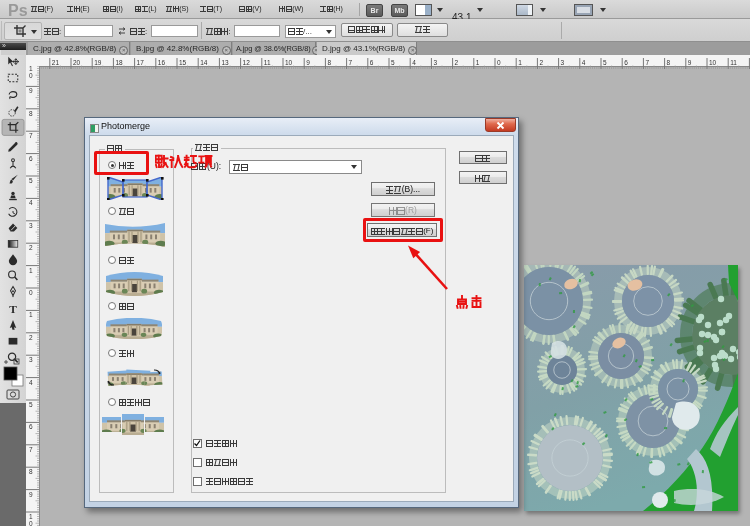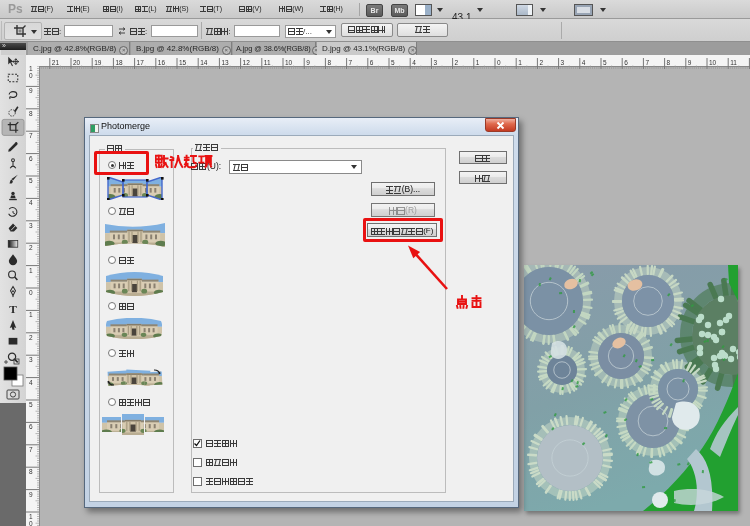--- a/index.html
+++ b/index.html
@@ -15,21 +15,21 @@
 .gc::before{content:"";position:absolute;top:0;bottom:0;left:44%;width:1px;background:#3a3a3a}
 .gc::after{content:"";position:absolute;left:0;right:0;top:44%;height:1px;background:#3a3a3a}
 .gd::before{content:"";position:absolute;inset:0;background:linear-gradient(#3a3a3a 0 14%,transparent 14% 86%,#3a3a3a 86% 100%)}
 .gd::after{content:"";position:absolute;top:15%;bottom:15%;left:15%;right:15%;border-left:1px solid #3a3a3a;border-right:1px solid #3a3a3a;transform:skewX(-12deg)}
 .ge{border-left:1px solid #3a3a3a;border-right:1px solid #3a3a3a;box-sizing:border-box}
 .ge::before{content:"";position:absolute;left:0;right:0;top:44%;height:1px;background:#3a3a3a}
 .ge::after{content:"";position:absolute;top:0;bottom:0;left:46%;width:1px;background:#3a3a3a}
 
 #menubar{left:0;top:0;width:750px;height:19px;background:linear-gradient(#dadada,#c9c9c9);border-bottom:1px solid #9a9a9a;box-sizing:border-box}
 .mi{position:absolute;top:5px;font-size:7px;color:#222;white-space:nowrap}
-#pslogo{position:absolute;left:8px;top:2px;font-size:12px;font-weight:bold;color:#999;letter-spacing:0}
+#pslogo{position:absolute;left:8px;top:2px;font-size:16px;font-weight:bold;color:#999;letter-spacing:0}
 
 #optbar{left:0;top:19px;width:750px;height:23px;background:linear-gradient(#d9d9d9,#cfcfcf);border-bottom:1px solid #8f8f8f;box-sizing:border-box}
 .olabel{position:absolute;font-size:8px;color:#1c1c1c;top:8px}
 .oinput{position:absolute;top:6px;height:10px;background:#fff;border:1px solid #9a9a9a}
 .obtn{position:absolute;top:4px;height:12px;border:1px solid #8a8a8a;background:linear-gradient(#f4f4f4,#dfdfdf);border-radius:2px;font-size:8px;color:#1c1c1c;text-align:center;line-height:12px}
 
 #tabbar{left:0;top:42px;width:750px;height:14px;background:#9c9c9c}
 .tab{position:absolute;top:0;height:13px;background:#adadad;border-right:1px solid #7f7f7f;font-size:8px;color:#262626;line-height:13px;white-space:nowrap;padding-left:5px;box-sizing:border-box}
 .tab.active{background:#cacaca}
 .tx{display:inline-block;width:7px;height:7px;border:1px solid #666;border-radius:50%;font-size:6px;line-height:6px;text-align:center;color:#555;vertical-align:-1px;margin-left:3px;background:#bdbdbd}

